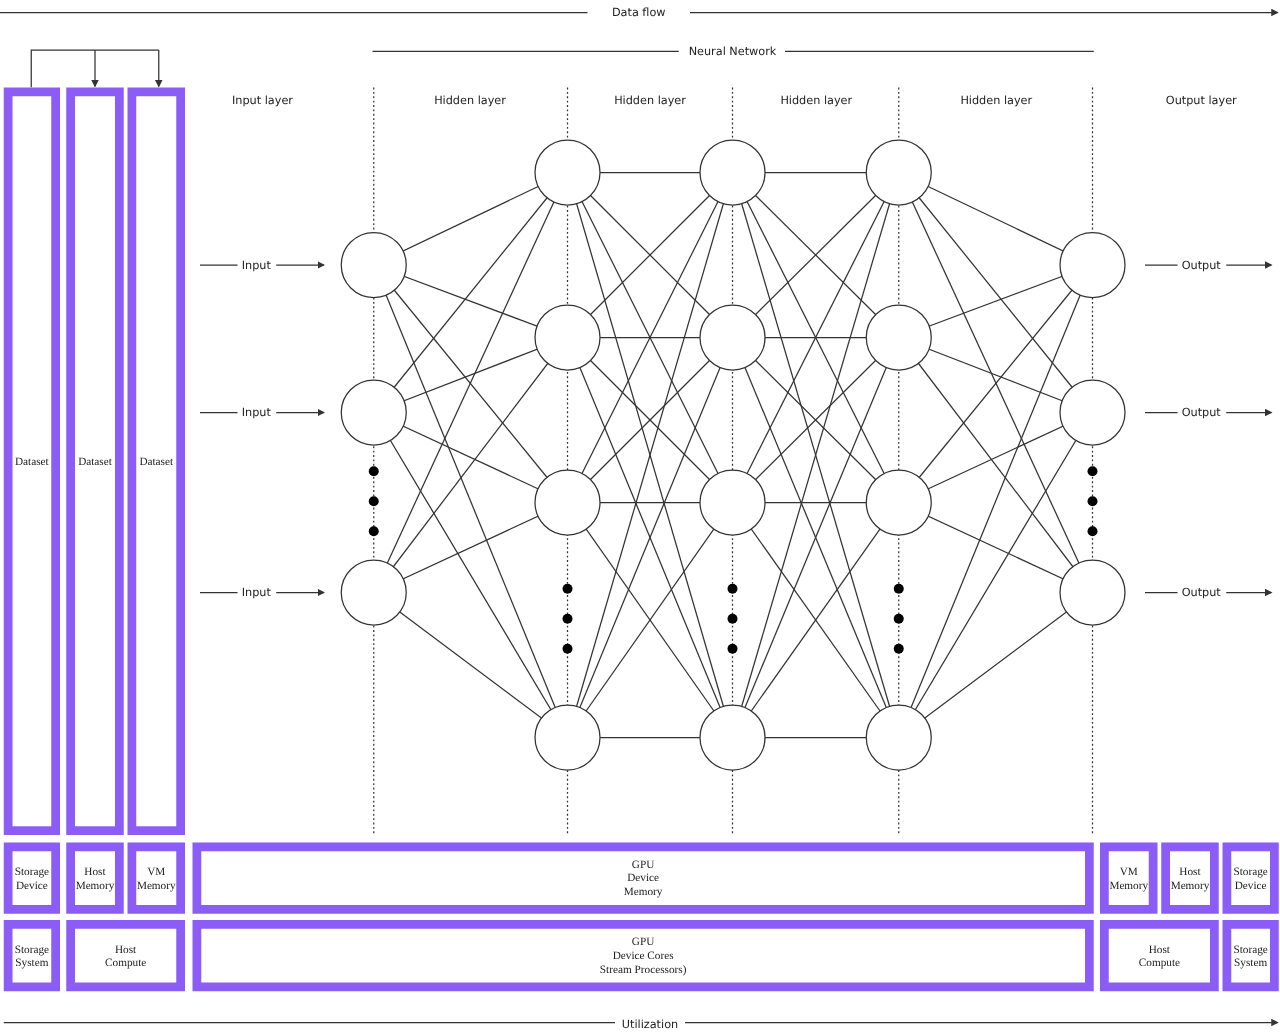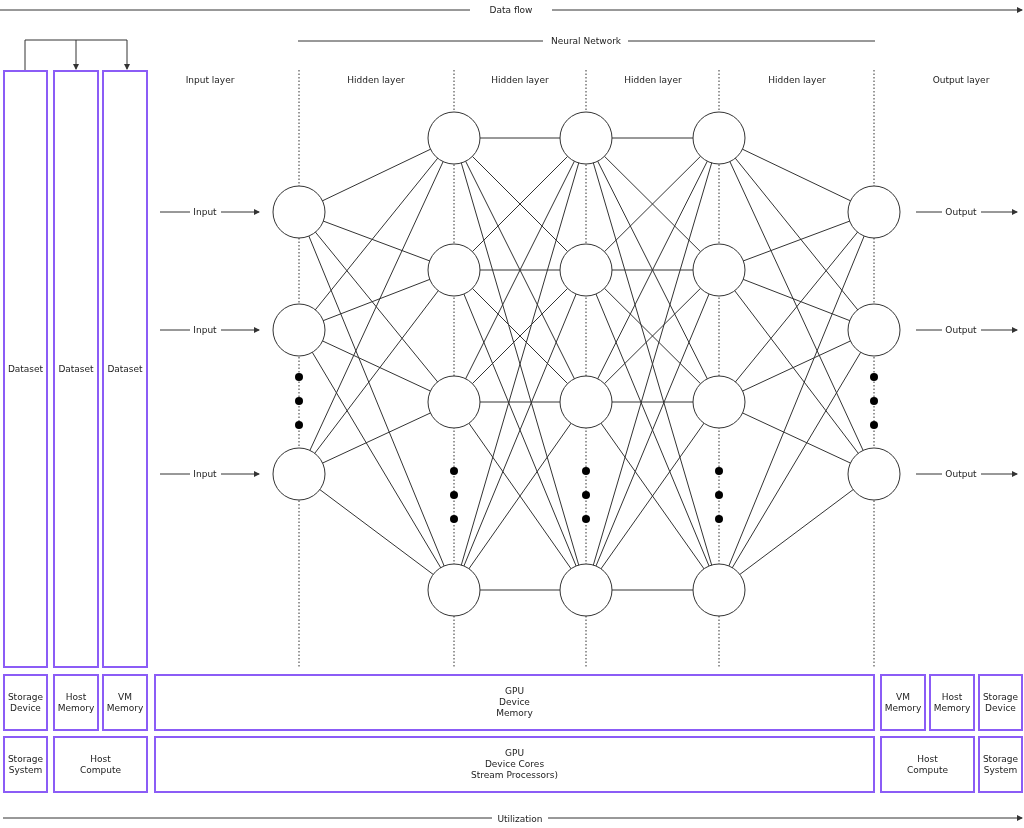--- a/index.html
+++ b/index.html
@@ -1,22 +1,22 @@
 <!DOCTYPE html>
 <html><head>
 <meta charset="utf-8">
 <style>
   html, body { margin: 0; padding: 0; background: #ffffff; }
   body { width: 1024px; height: 828px; position: relative; overflow: hidden;
          font-family: "DejaVu Sans", sans-serif; color: #222; }
   #diagram { position: absolute; left: 0; top: 0; }
   .txt { font-family: "DejaVu Sans", sans-serif; font-size: 9px; fill: #222; }
-  .box { position: absolute; border: 2px solid #8b5cf6; background: #fff; box-sizing: border-box;
+  .box { position: absolute; border: 7px solid #8b5cf6; background: #fff; box-sizing: border-box;
          display: flex; align-items: center; justify-content: center; text-align: center;
-         font-size: 9px; line-height: 11px; white-space: pre-line; color: #222; }
+         font-size: 9px; line-height: 11px; white-space: pre-line; color: #222; font-family: Liberation Serif, serif; }
 </style>
 </head>
 <body>
 
 <svg id="diagram" width="1024" height="828" viewBox="0 0 1024 828" xmlns="http://www.w3.org/2000/svg">
   <defs>
     <marker id="arrow" markerWidth="6" markerHeight="6" refX="5" refY="3" orient="auto" markerUnits="userSpaceOnUse">
       <path d="M0,0 L6,3 L0,6 Z" fill="#333"></path>
     </marker>
   </defs>

